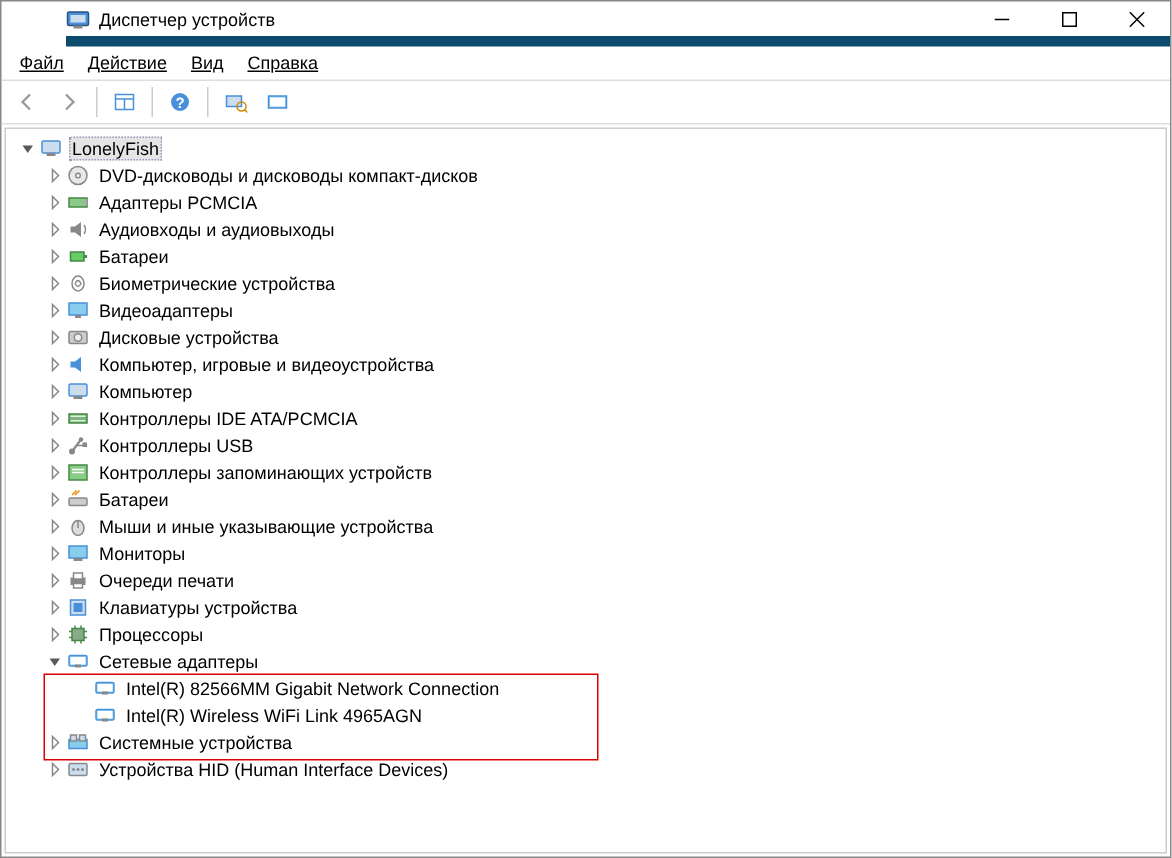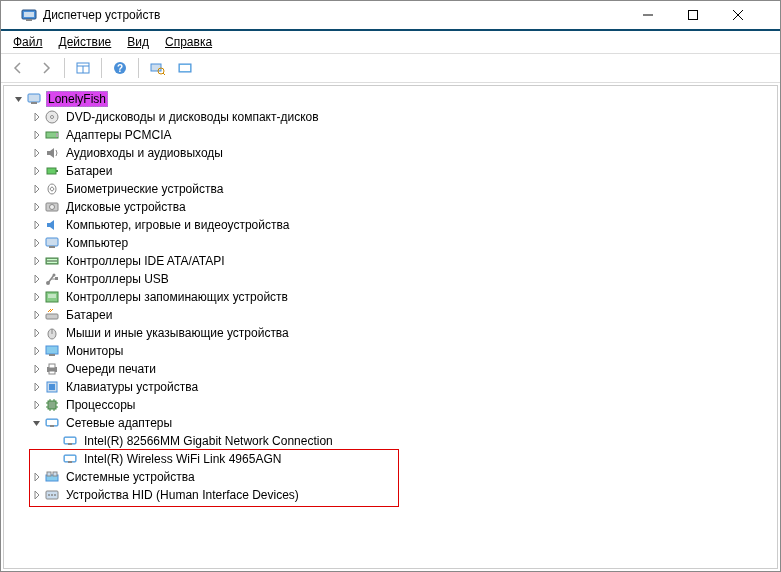--- a/index.html
+++ b/index.html
@@ -1,36 +1,36 @@
 <!DOCTYPE html>
 <html><head>
 <meta charset="utf-8">
 <style>
 * { box-sizing: border-box; margin: 0; padding: 0; }
 body { font-family: "Segoe UI", Tahoma, sans-serif; font-size: 12px; background: #fff; width: 781px; height: 572px; border: 1px solid #888; display: flex; flex-direction: column; overflow: hidden; }
-.titlebar { height: 30px; display: flex; align-items: center; padding: 0 20px; border-bottom: 2px solid #0c4a6e; }
+.titlebar { height: 30px; display: flex; align-items: center; padding: 0 0; border-bottom: 7px solid #0c4a6e; margin-left: 43px; }
 .titlebar .icon { width: 16px; height: 16px; margin-right: 6px; }
 .titlebar .title { flex: 1; font-size: 12px; }
 .titlebar .winbtns { display: flex; }
 .winbtn { width: 45px; height: 28px; display: flex; align-items: center; justify-content: center; cursor: pointer; }
 .menubar { height: 22px; display: flex; align-items: center; padding: 0 6px; gap: 4px; }
 .menuitem { padding: 2px 6px; cursor: pointer; }
 .menuitem span { text-decoration: underline; text-underline-offset: 1px; }
 .toolbar { height: 30px; border-top: 1px solid #ddd; border-bottom: 1px solid #ddd; display: flex; align-items: center; padding: 0 4px; gap: 2px; }
 .tbtn { width: 26px; height: 24px; display: flex; align-items: center; justify-content: center; border: 1px solid transparent; cursor: pointer; }
 .tbtn.disabled { opacity: 0.4; cursor: default; }
 .tsep { width: 1px; height: 20px; background: #ccc; margin: 0 3px; }
 .content { flex: 1; overflow: auto; padding: 4px 8px; border: 1px solid #ccc; margin: 2px; position: relative; }
 .tree { font-size: 12px; }
 .node { display: flex; align-items: center; height: 18px; white-space: nowrap; }
 .indent { display: inline-block; width: 18px; }
 .arrow { width: 14px; height: 14px; display: flex; align-items: center; justify-content: center; cursor: pointer; flex-shrink: 0; }
 .nodeicon { width: 16px; height: 16px; margin-right: 4px; flex-shrink: 0; }
 .nodelabel { padding: 0 2px; }
-.selected .nodelabel { background: #d946ef; border: 1px dotted #99b; padding: 0 1px; }
+.selected .nodelabel { background: #e5e5e5; border: 1px dotted #99b; padding: 0 1px; }
 .highlight-box { position: absolute; border: 1px solid #d00; pointer-events: none; }
 svg { display: block; }
 </style>
 </head>
 <body>
 
 <div class="titlebar">
   <span class="icon">
     <svg width="16" height="16" viewBox="0 0 16 16">
         <rect x="1" y="3" width="14" height="9" rx="1" fill="#4a90d9" stroke="#2a5080"></rect>
@@ -201,20 +201,35 @@
       </div>
       <div class="node">
         <span class="indent"></span>
         <span class="arrow">
           <svg width="10" height="10">
             <path d="M3 1 L7 5 L3 9 Z" fill="none" stroke="#888"></path>
           </svg>
         </span>
         <span class="nodeicon">
           <svg width="16" height="16" viewBox="0 0 16 16">
+            <rect x="2" y="3" width="12" height="8" fill="#8ce" stroke="#4a90d9"></rect>
+            <rect x="6" y="11" width="4" height="2" fill="#888"></rect>
+          </svg>
+        </span>
+        <span class="nodelabel">Видеоадаптеры</span>
+      </div>
+      <div class="node">
+        <span class="indent"></span>
+        <span class="arrow">
+          <svg width="10" height="10">
+            <path d="M3 1 L7 5 L3 9 Z" fill="none" stroke="#888"></path>
+          </svg>
+        </span>
+        <span class="nodeicon">
+          <svg width="16" height="16" viewBox="0 0 16 16">
             <rect x="2" y="4" width="12" height="8" rx="1" fill="#ccc" stroke="#888"></rect>
             <circle cx="8" cy="8" r="2.5" fill="#eee" stroke="#888"></circle>
           </svg>
         </span>
         <span class="nodelabel">Дисковые устройства</span>
       </div>
       <div class="node">
         <span class="indent"></span>
         <span class="arrow">
           <svg width="10" height="10">
@@ -250,21 +265,21 @@
             <path d="M3 1 L7 5 L3 9 Z" fill="none" stroke="#888"></path>
           </svg>
         </span>
         <span class="nodeicon">
           <svg width="16" height="16" viewBox="0 0 16 16">
             <rect x="2" y="5" width="12" height="6" fill="#8a8" stroke="#484"></rect>
             <rect x="3" y="6" width="10" height="1" fill="#cfc"></rect>
             <rect x="3" y="9" width="10" height="1" fill="#cfc"></rect>
           </svg>
         </span>
-        <span class="nodelabel">Контроллеры IDE ATA/ATAPI</span>
+        <span class="nodelabel">Контроллеры IDE ATA/PCMCIA</span>
       </div>
       <div class="node">
         <span class="indent"></span>
         <span class="arrow">
           <svg width="10" height="10">
             <path d="M3 1 L7 5 L3 9 Z" fill="none" stroke="#888"></path>
           </svg>
         </span>
         <span class="nodeicon">
           <svg width="16" height="16" viewBox="0 0 16 16">

